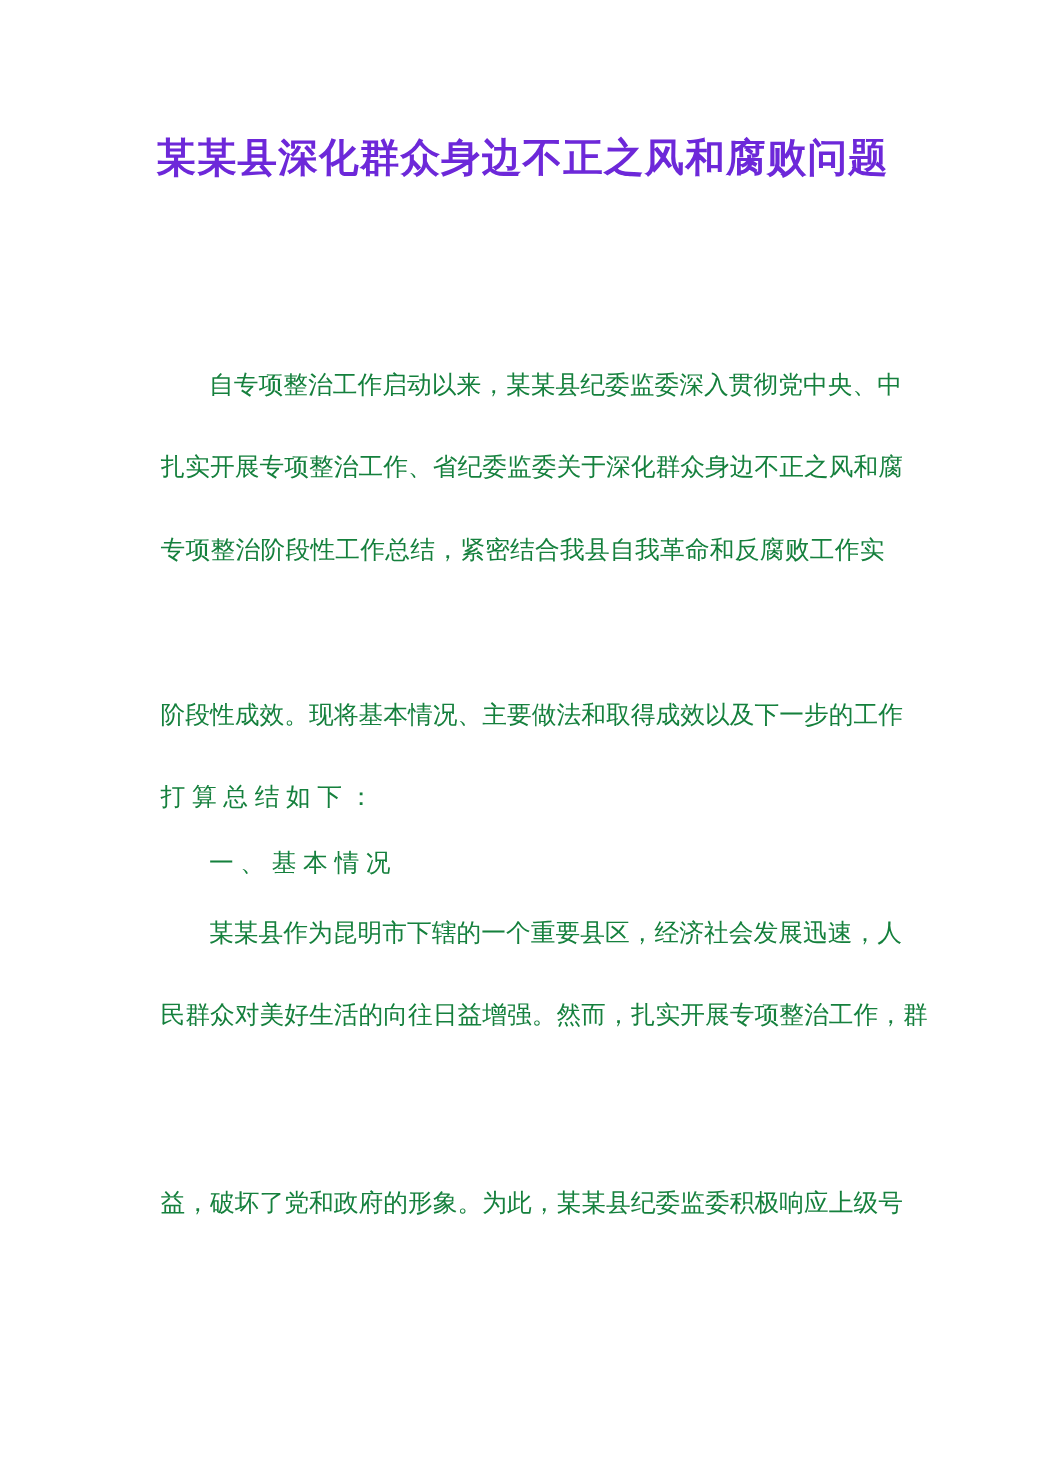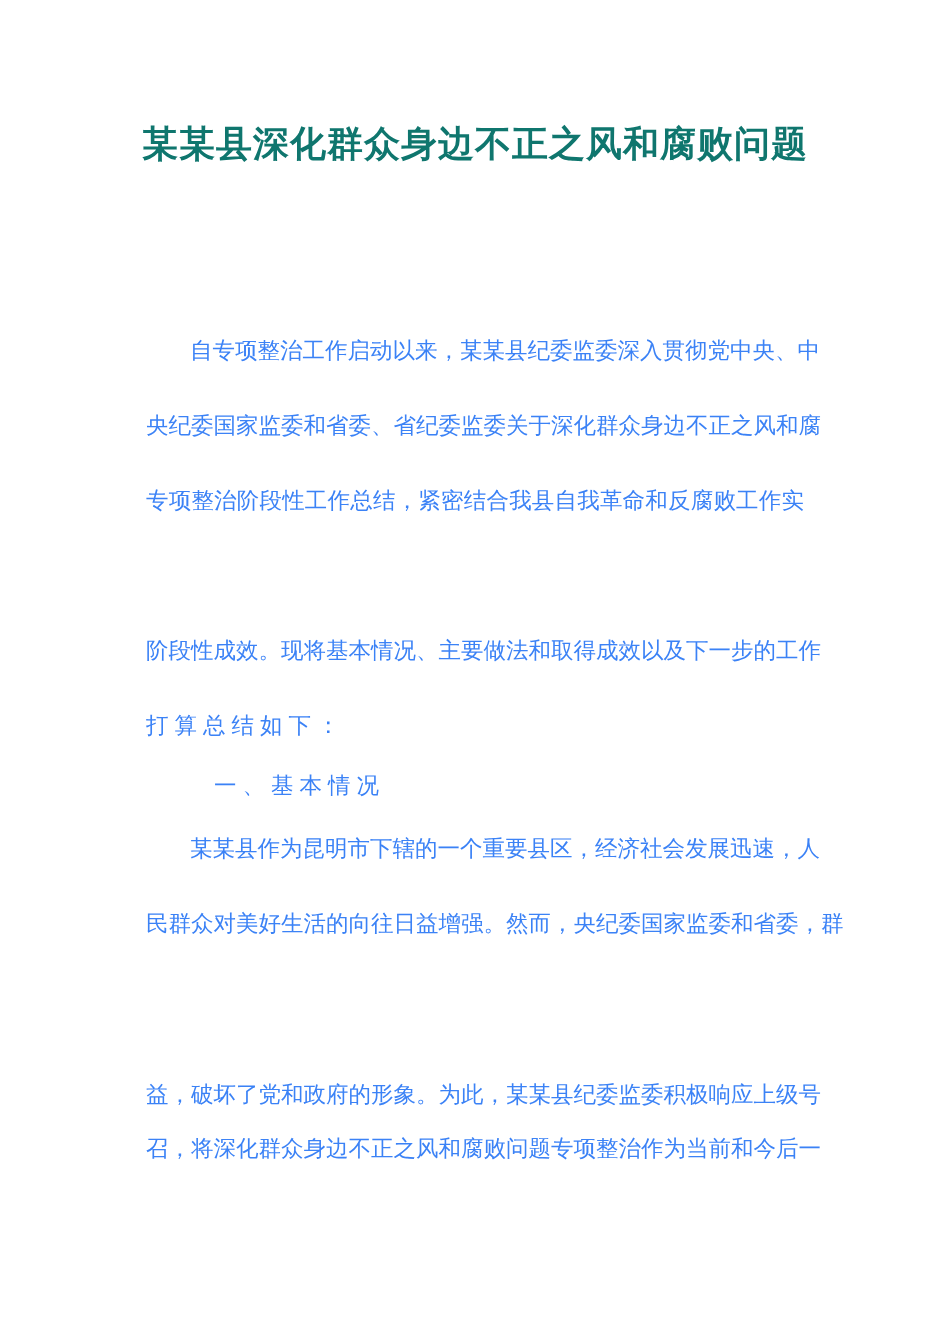--- a/index.html
+++ b/index.html
@@ -25,56 +25,55 @@
     .title-line {
       position: absolute;
       left: 0;
       width: 950px;
       text-align: center;
       font-family: "DejaVu Sans", "Liberation Sans", sans-serif;
       font-weight: bold;
       font-size: 36px;
       line-height: 40px;
       letter-spacing: 1px;
-      color: #0f766e;
+      color: #6d28d9;
       white-space: nowrap;
     }
     .line {
       position: absolute;
       left: 146px;
       width: 658px;
       font-size: 22.5px;
       line-height: 28px;
       white-space: nowrap;
       text-align: justify;
       text-align-last: justify;
-      color: #3b82f6;
+      color: #15803d;
     }
     .line.indent {
       left: 190px;
       width: 614px;
     }
     .line.short {
       text-align-last: left;
       letter-spacing: 6px;
     }
   </style>
 </head>
 <body>
 
 <div class="page">
 
   <div class="title-line" style="top:124px;">某某县深化群众身边不正之风和腐败问题</div>
 
   <div class="line indent" style="top:336px;">自专项整治工作启动以来，某某县纪委监委深入贯彻党中央、中</div>
-  <div class="line" style="top:411px;">央纪委国家监委和省委、省纪委监委关于深化群众身边不正之风和腐</div>
+  <div class="line" style="top:411px;">扎实开展专项整治工作、省纪委监委关于深化群众身边不正之风和腐</div>
   <div class="line" style="top:486px;">专项整治阶段性工作总结，紧密结合我县自我革命和反腐败工作实</div>
   <div class="line" style="top:636px;">阶段性成效。现将基本情况、主要做法和取得成效以及下一步的工作</div>
   <div class="line short" style="top:711px;">打算总结如下：</div>
 
-  <div class="line indent short" style="top:771px;margin-left:24px;">一、基本情况</div>
+  <div class="line indent short" style="top:771px;">一、基本情况</div>
 
   <div class="line indent" style="top:834px;">某某县作为昆明市下辖的一个重要县区，经济社会发展迅速，人</div>
-  <div class="line" style="top:909px;">民群众对美好生活的向往日益增强。然而，央纪委国家监委和省委，群</div>
+  <div class="line" style="top:909px;">民群众对美好生活的向往日益增强。然而，扎实开展专项整治工作，群</div>
   <div class="line" style="top:1059px;margin-top:21px;">益，破坏了党和政府的形象。为此，某某县纪委监委积极响应上级号</div>
-  <div class="line" style="top:1134px;">召，将深化群众身边不正之风和腐败问题专项整治作为当前和今后一</div>
 
 </div>
 
 </body></html>

